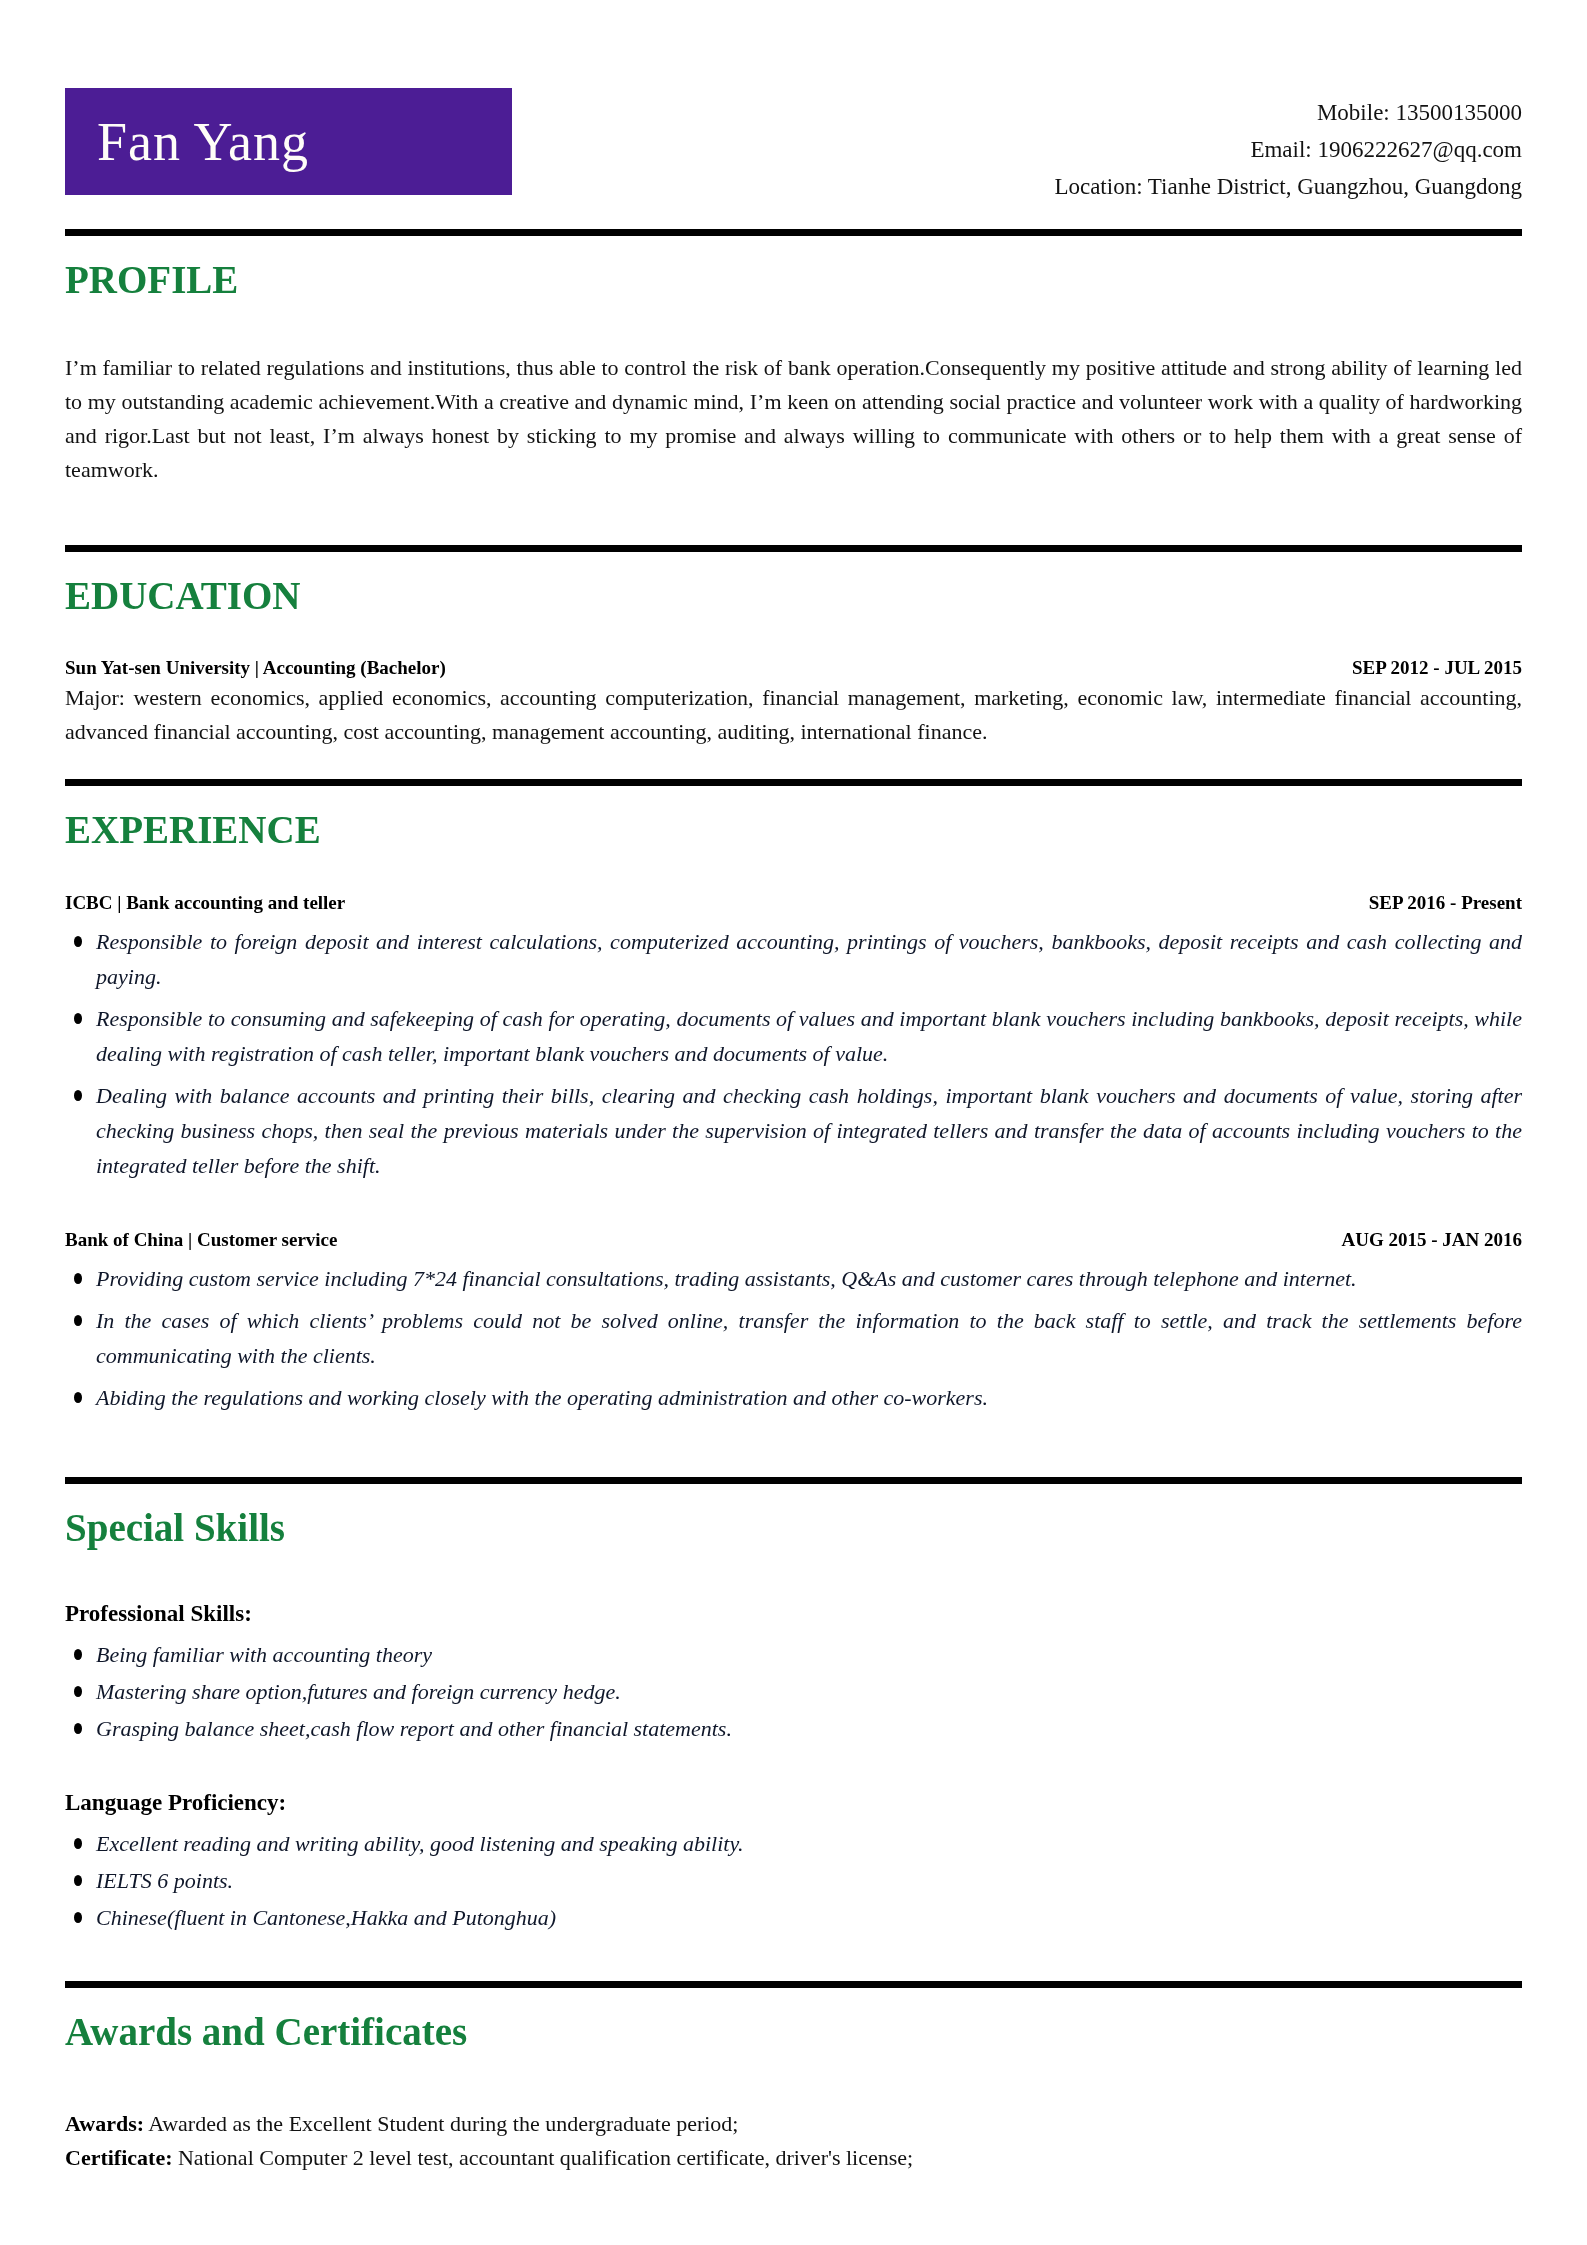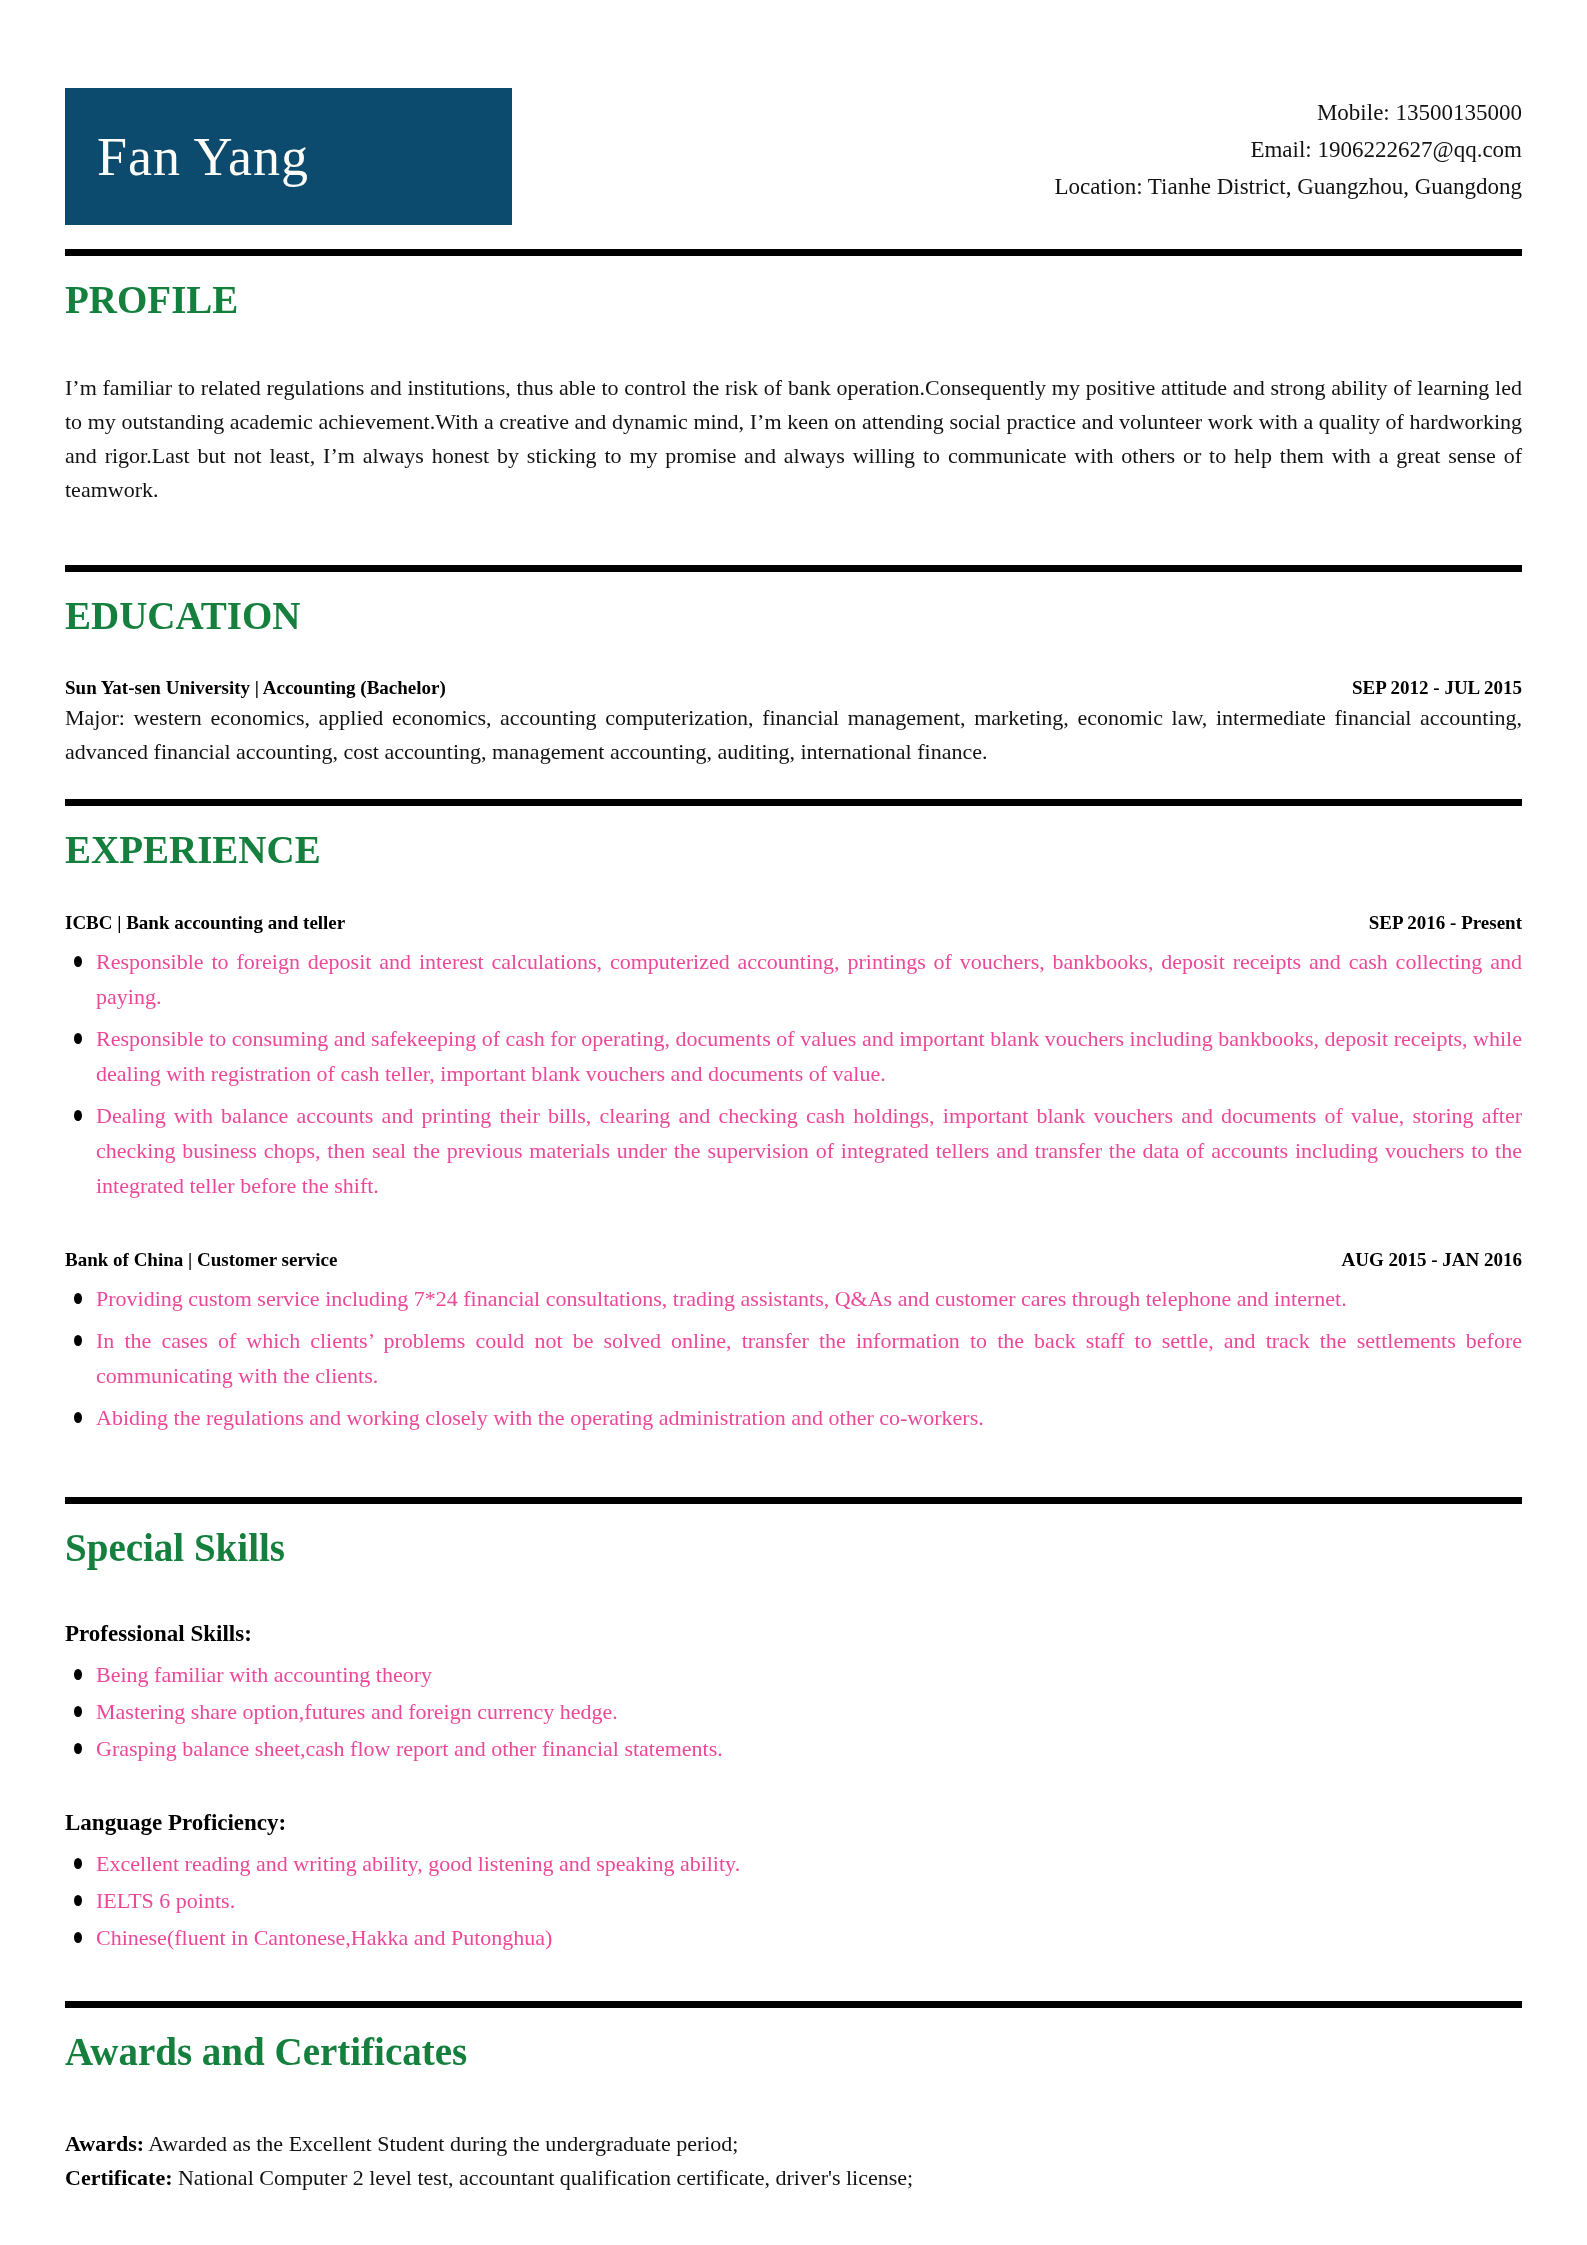--- a/index.html
+++ b/index.html
@@ -14,22 +14,22 @@
 
   
   .header {
     padding-top: 88px;
     display: flex;
     justify-content: space-between;
     align-items: flex-start;
   }
   .name-box {
     width: 447px;
-    height: 137px;
-    background: #0c4a6e;
+    height: 107px;
+    background: #4c1d95;
     display: flex;
     align-items: center;
     padding-left: 32px;
   }
   .name {
     color: #fffdf8;
     font-size: 54px;
     font-weight: 400;
     letter-spacing: 1px;
     white-space: nowrap;
@@ -78,21 +78,22 @@
   .job-head-2 { margin-top: 46px; }
 
   ul.bullets { list-style: none; margin-top: 10px; }
   ul.bullets li {
     position: relative;
     padding-left: 31px;
     font-size: 22px;
     line-height: 35px;
     text-align: justify;
     margin-bottom: 7px;
-    color: #ec4899;
+    color: #0f172a;
+    font-style: italic;
   }
   ul.bullets li::before {
     content: "";
     position: absolute;
     left: 9px;
     top: 12px;
     width: 8px;
     height: 11px;
     border-radius: 50%;
     background: #000;

